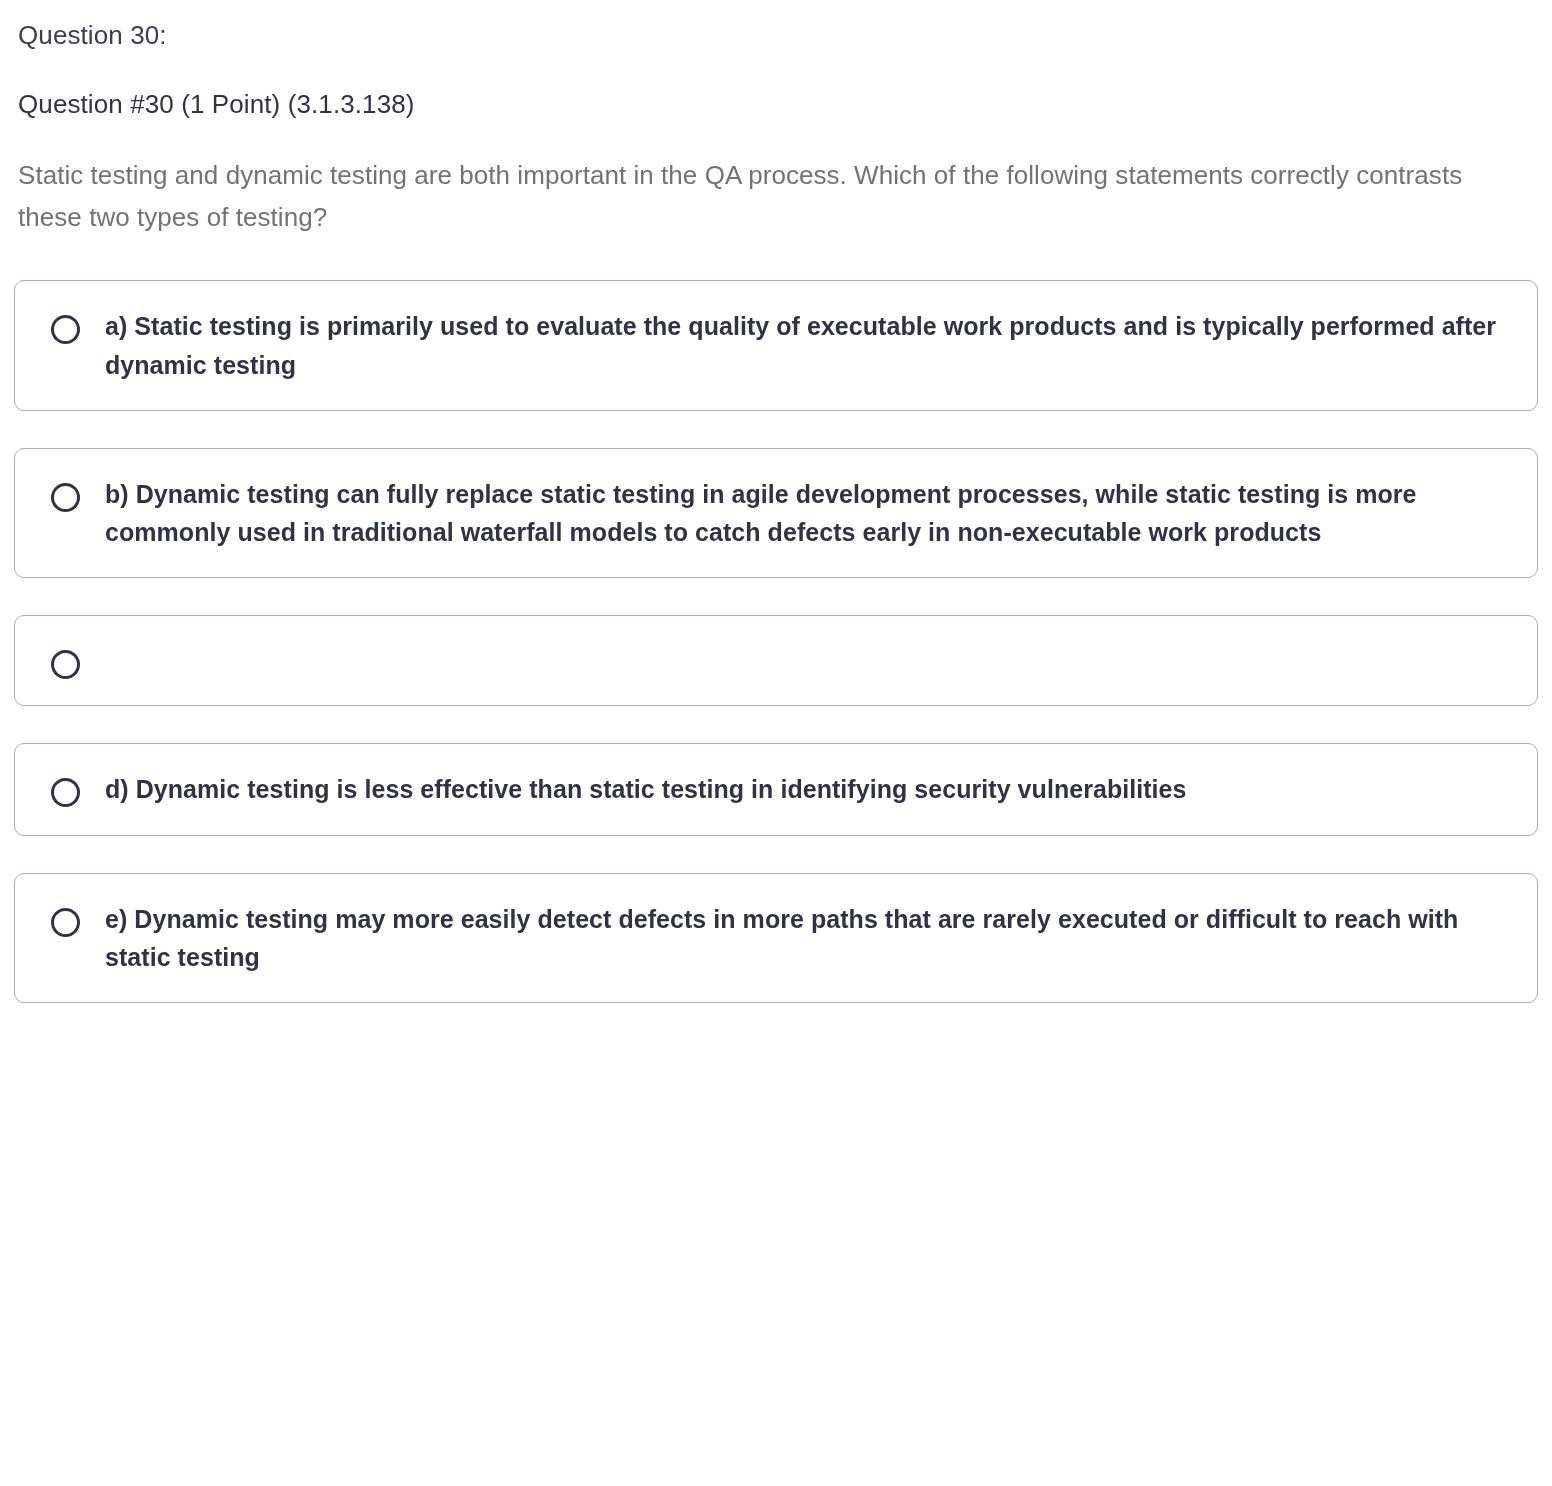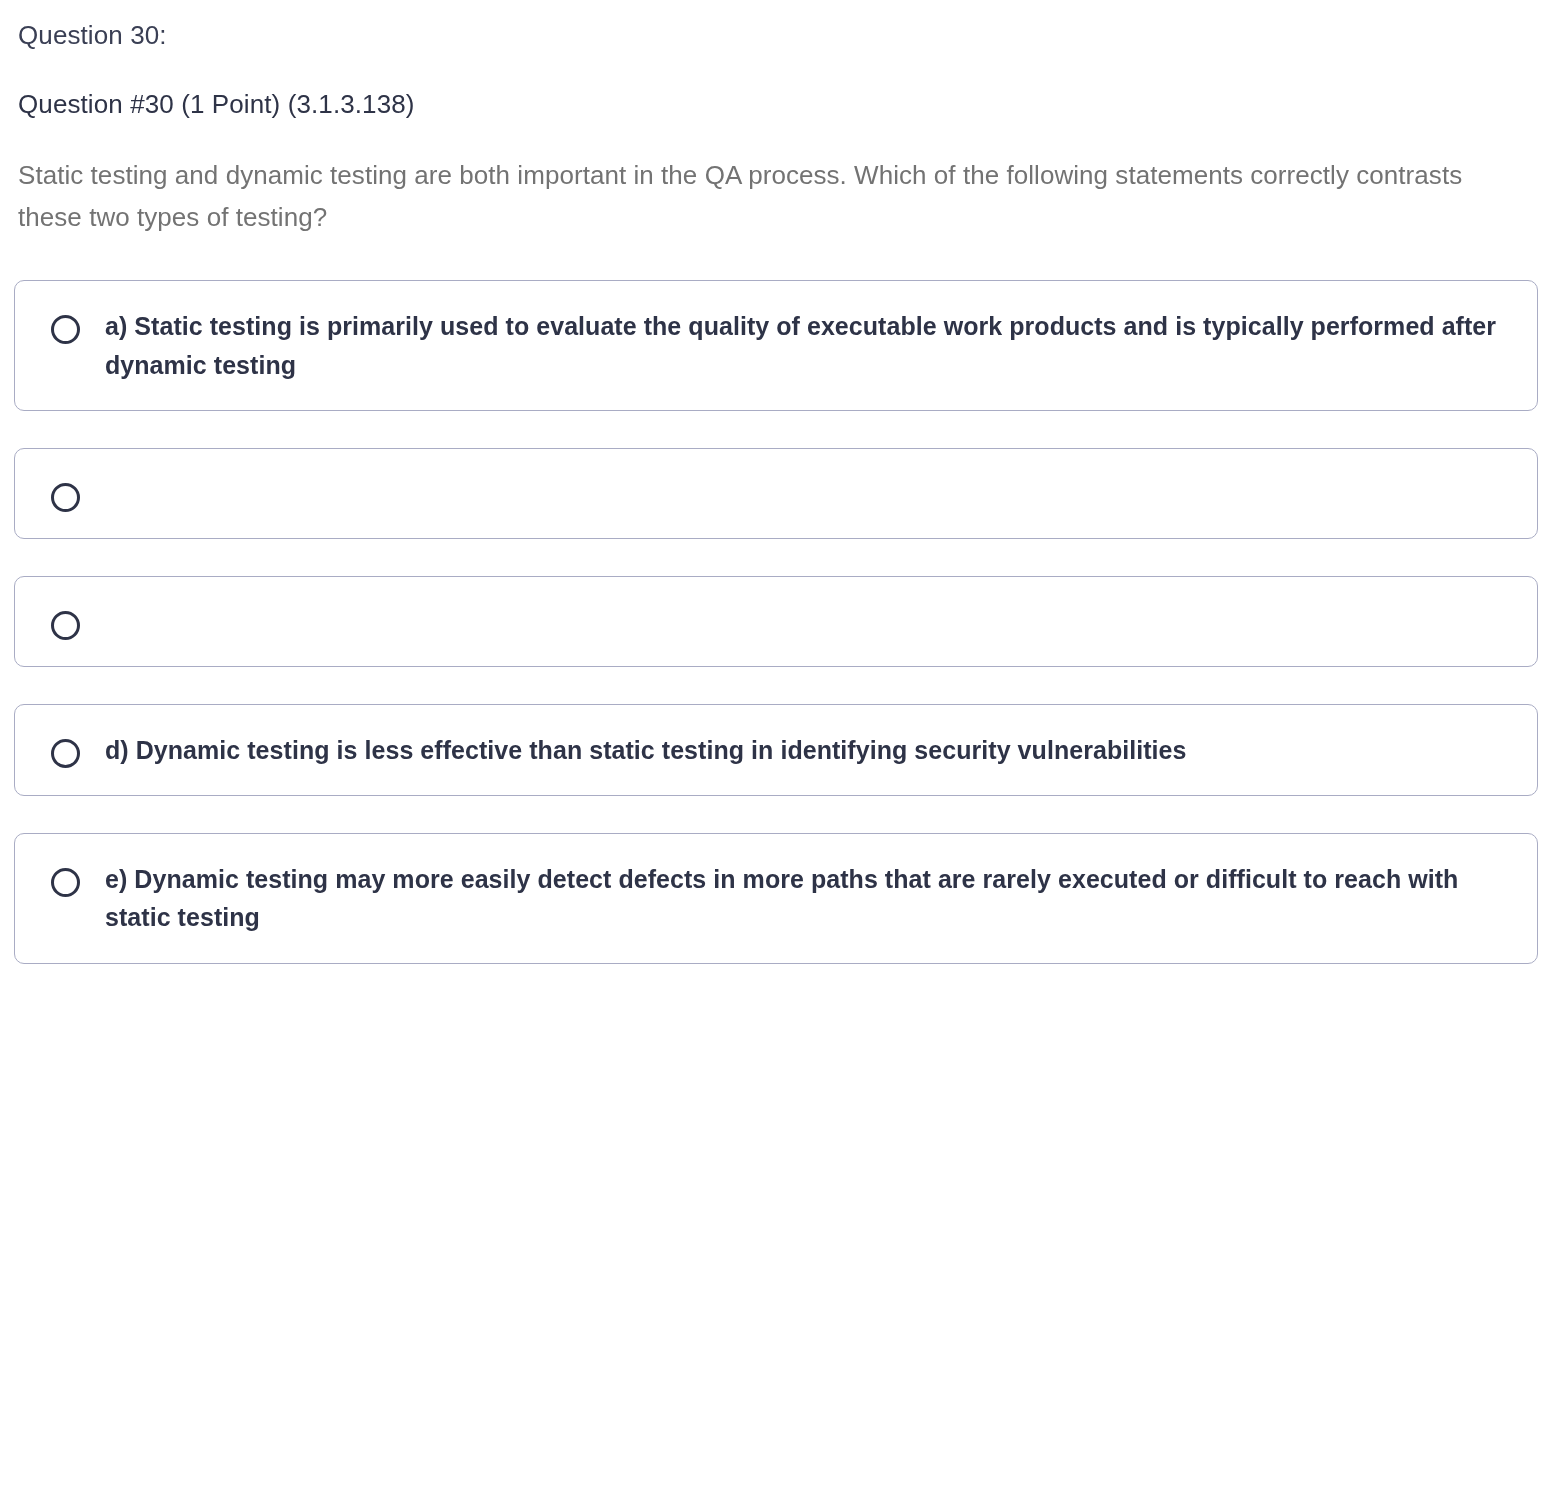--- a/index.html
+++ b/index.html
@@ -107,20 +107,21 @@
 
   <div class="options">
 
     <div class="option-card">
       <span class="radio"></span>
       <span class="option-text">a) Static testing is primarily used to evaluate the quality of executable work products and is typically performed after dynamic testing</span>
     </div>
 
     <div class="option-card">
       <span class="radio"></span>
+      <span class="option-text">b) Dynamic testing can fully replace static testing in agile development processes, while static testing is more commonly used in traditional waterfall models to catch defects early in non-executable work products</span>
     </div>
 
     <div class="option-card">
       <span class="radio"></span>
     </div>
 
     <div class="option-card">
       <span class="radio"></span>
       <span class="option-text">d) Dynamic testing is less effective than static testing in identifying security vulnerabilities</span>
     </div>

